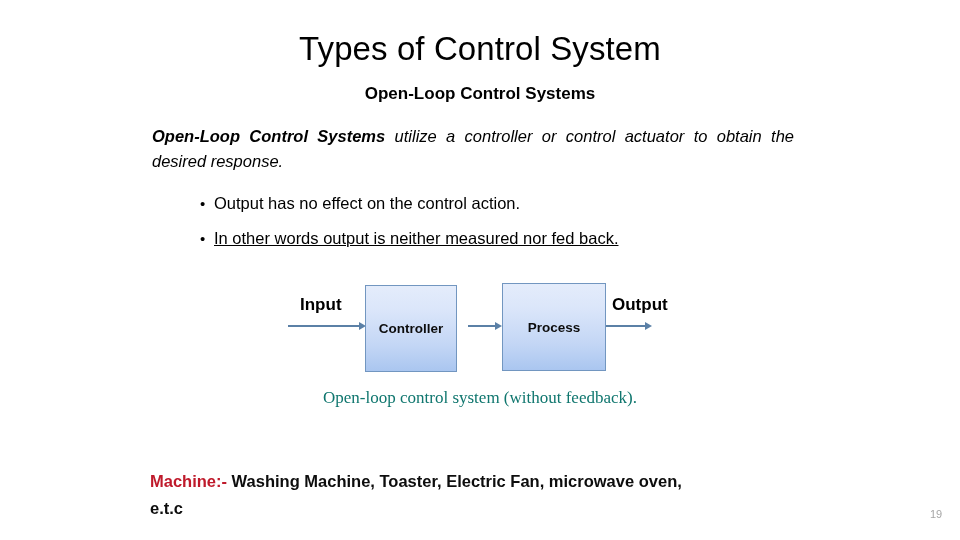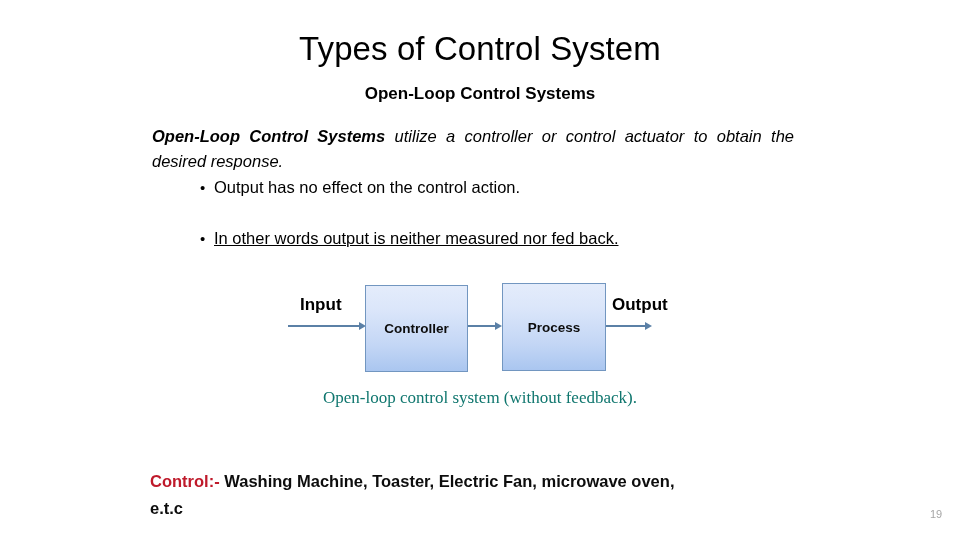--- a/index.html
+++ b/index.html
@@ -65,21 +65,21 @@
   }
 
   
   .bullet-row {
     position: absolute;
     font-size: 16.5px;
     color: #000000;
     line-height: 22px;
     white-space: nowrap;
   }
-  #bullet-0 { left: 200px; top: 176px; }
+  #bullet-0 { left: 200px; top: 192px; }
   #bullet-1 { left: 200px; top: 227px; text-decoration: underline; }
   .bullet-dot {
     display: inline-block;
     width: 14px;
     font-size: 15px;
     vertical-align: baseline;
   }
 
   
   #diagram {
@@ -97,21 +97,21 @@
     display: flex;
     align-items: center;
     justify-content: center;
     font-size: 13.5px;
     font-weight: 700;
     color: #0d0d0d;
   }
   #block-controller {
     left: 85px;
     top: 5px;
-    width: 103px;
+    width: 92px;
     height: 87px;
   }
   #block-process {
     left: 222px;
     top: 3px;
     width: 104px;
     height: 88px;
   }
   .arrow-line {
     position: absolute;
@@ -213,19 +213,19 @@
 
     <div class="block" id="block-process">Process</div>
 
     <div class="arrow-line" id="arrow-out-line"></div>
     <div class="arrow-head" id="arrow-out-head"></div>
 
     <div id="diagram-caption">Open-loop control system (without feedback).</div>
   </div>
 
   <div id="examples">
-      <span class="examples-line1"><span class="examples-label">Control:-</span><span> Washing Machine, Toaster, Electric Fan, microwave oven,</span></span>
+      <span class="examples-line1"><span class="examples-label">Machine:-</span><span> Washing Machine, Toaster, Electric Fan, microwave oven,</span></span>
       <span class="examples-line2">e.t.c</span>
     </div>
 
   <div id="page-number">19</div>
 
 </div>
 
 </body></html>

